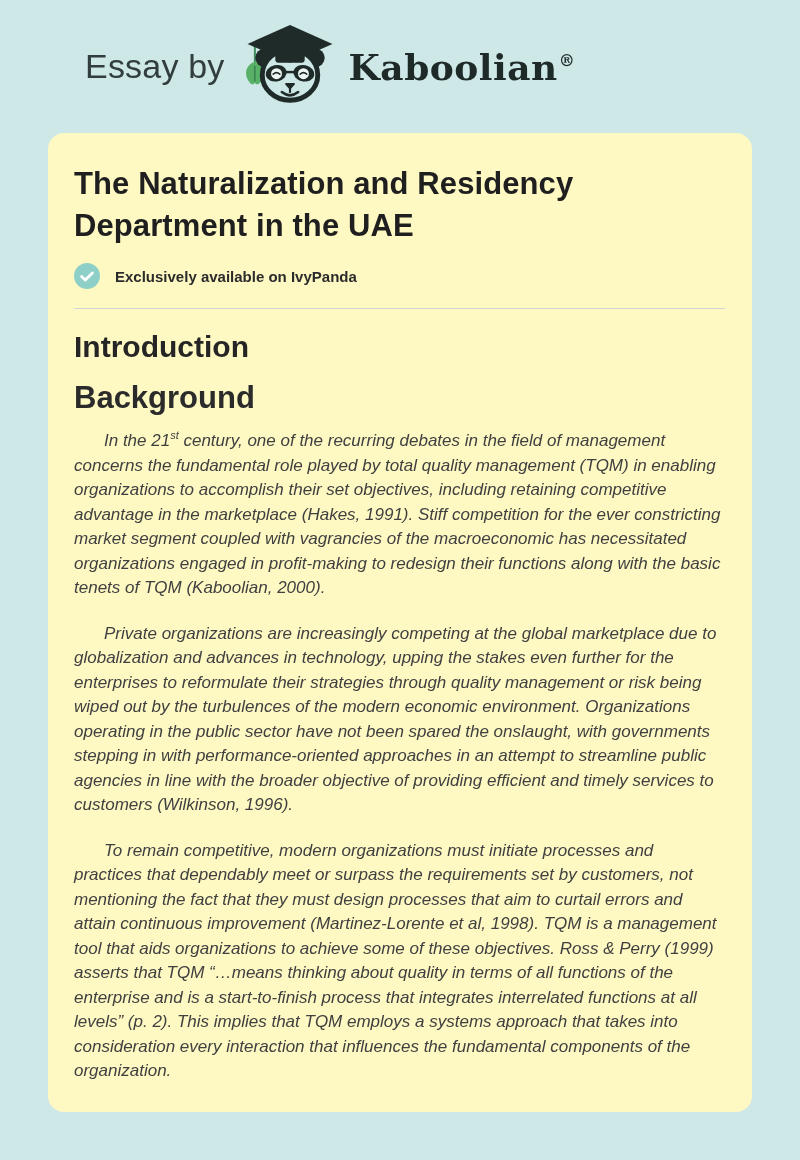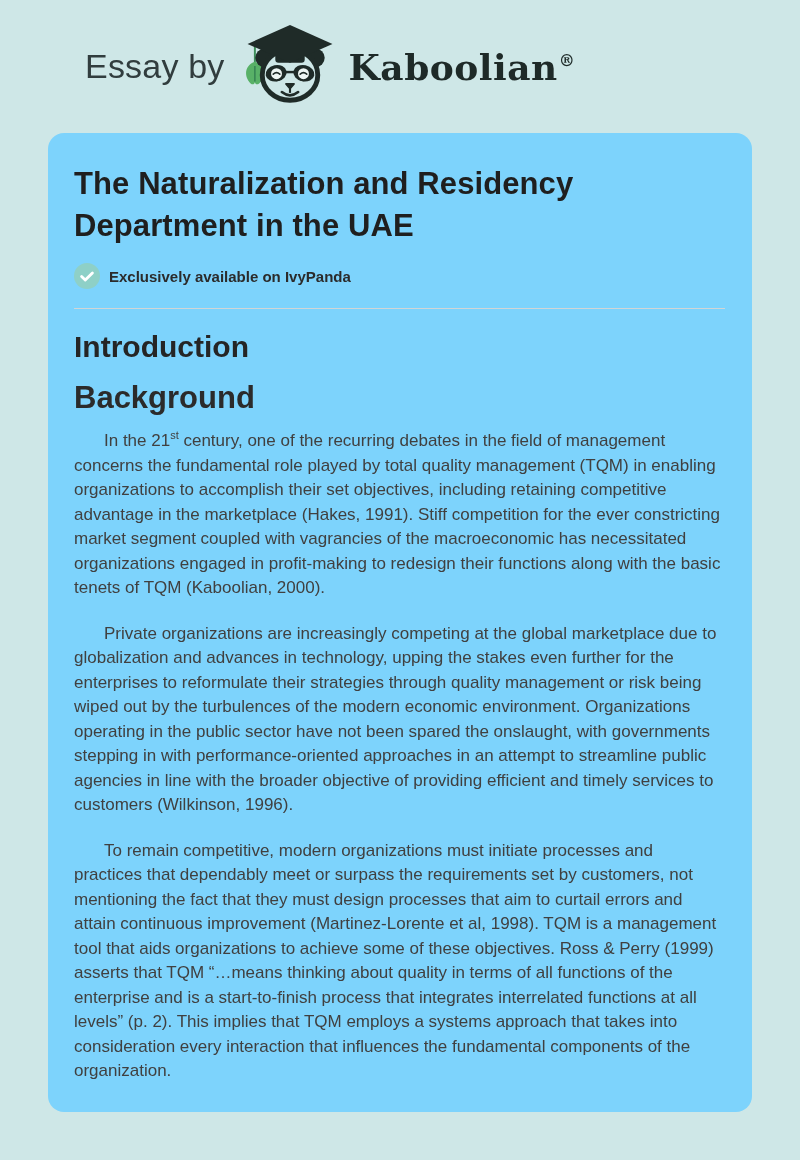--- a/index.html
+++ b/index.html
@@ -39,38 +39,39 @@
     font-weight: 700;
     vertical-align: 14px;
     margin-left: 1px;
   }
 
   
   .card {
     width: 704px;
     height: 979px;
     margin: 0 auto 0 48px;
-    background: #7dd3fc;
+    background: #fef9c3;
     border-radius: 16px;
     padding: 30px 27px 0 26px;
     overflow: hidden;
   }
   h1.essay-title {
     font-size: 31px;
     line-height: 42px;
     font-weight: 700;
     color: #1f1f1f;
     letter-spacing: 0.1px;
     margin: 0 0 15px;
   }
   .badge-row {
     display: flex;
     align-items: center;
     height: 28px;
     margin: 0 0 18px;
+    gap: 6px;
   }
   .check-circle {
     width: 26px;
     height: 26px;
     display: inline-flex;
     flex: 0 0 26px;
   }
   .badge-label {
     margin-left: 9px;
     font-size: 15px;
@@ -95,20 +96,21 @@
     font-weight: 700;
     color: #2b2b2b;
     margin: 0 0 15px;
   }
   p.body-paragraph {
     font-size: 17px;
     line-height: 24.5px;
     color: #404040;
     text-indent: 30px;
     margin: 0 0 21px;
+    font-style: italic;
   }
   p.body-paragraph sup { font-size: 11px; line-height: 0; }
 </style>
 </head>
 <body>
 
 <header class="site-header">
   <span class="essay-by">Essay by</span>
   <span class="logo-wrap">
     <svg width="98" height="85" viewBox="0 0 120 104" aria-hidden="true">

